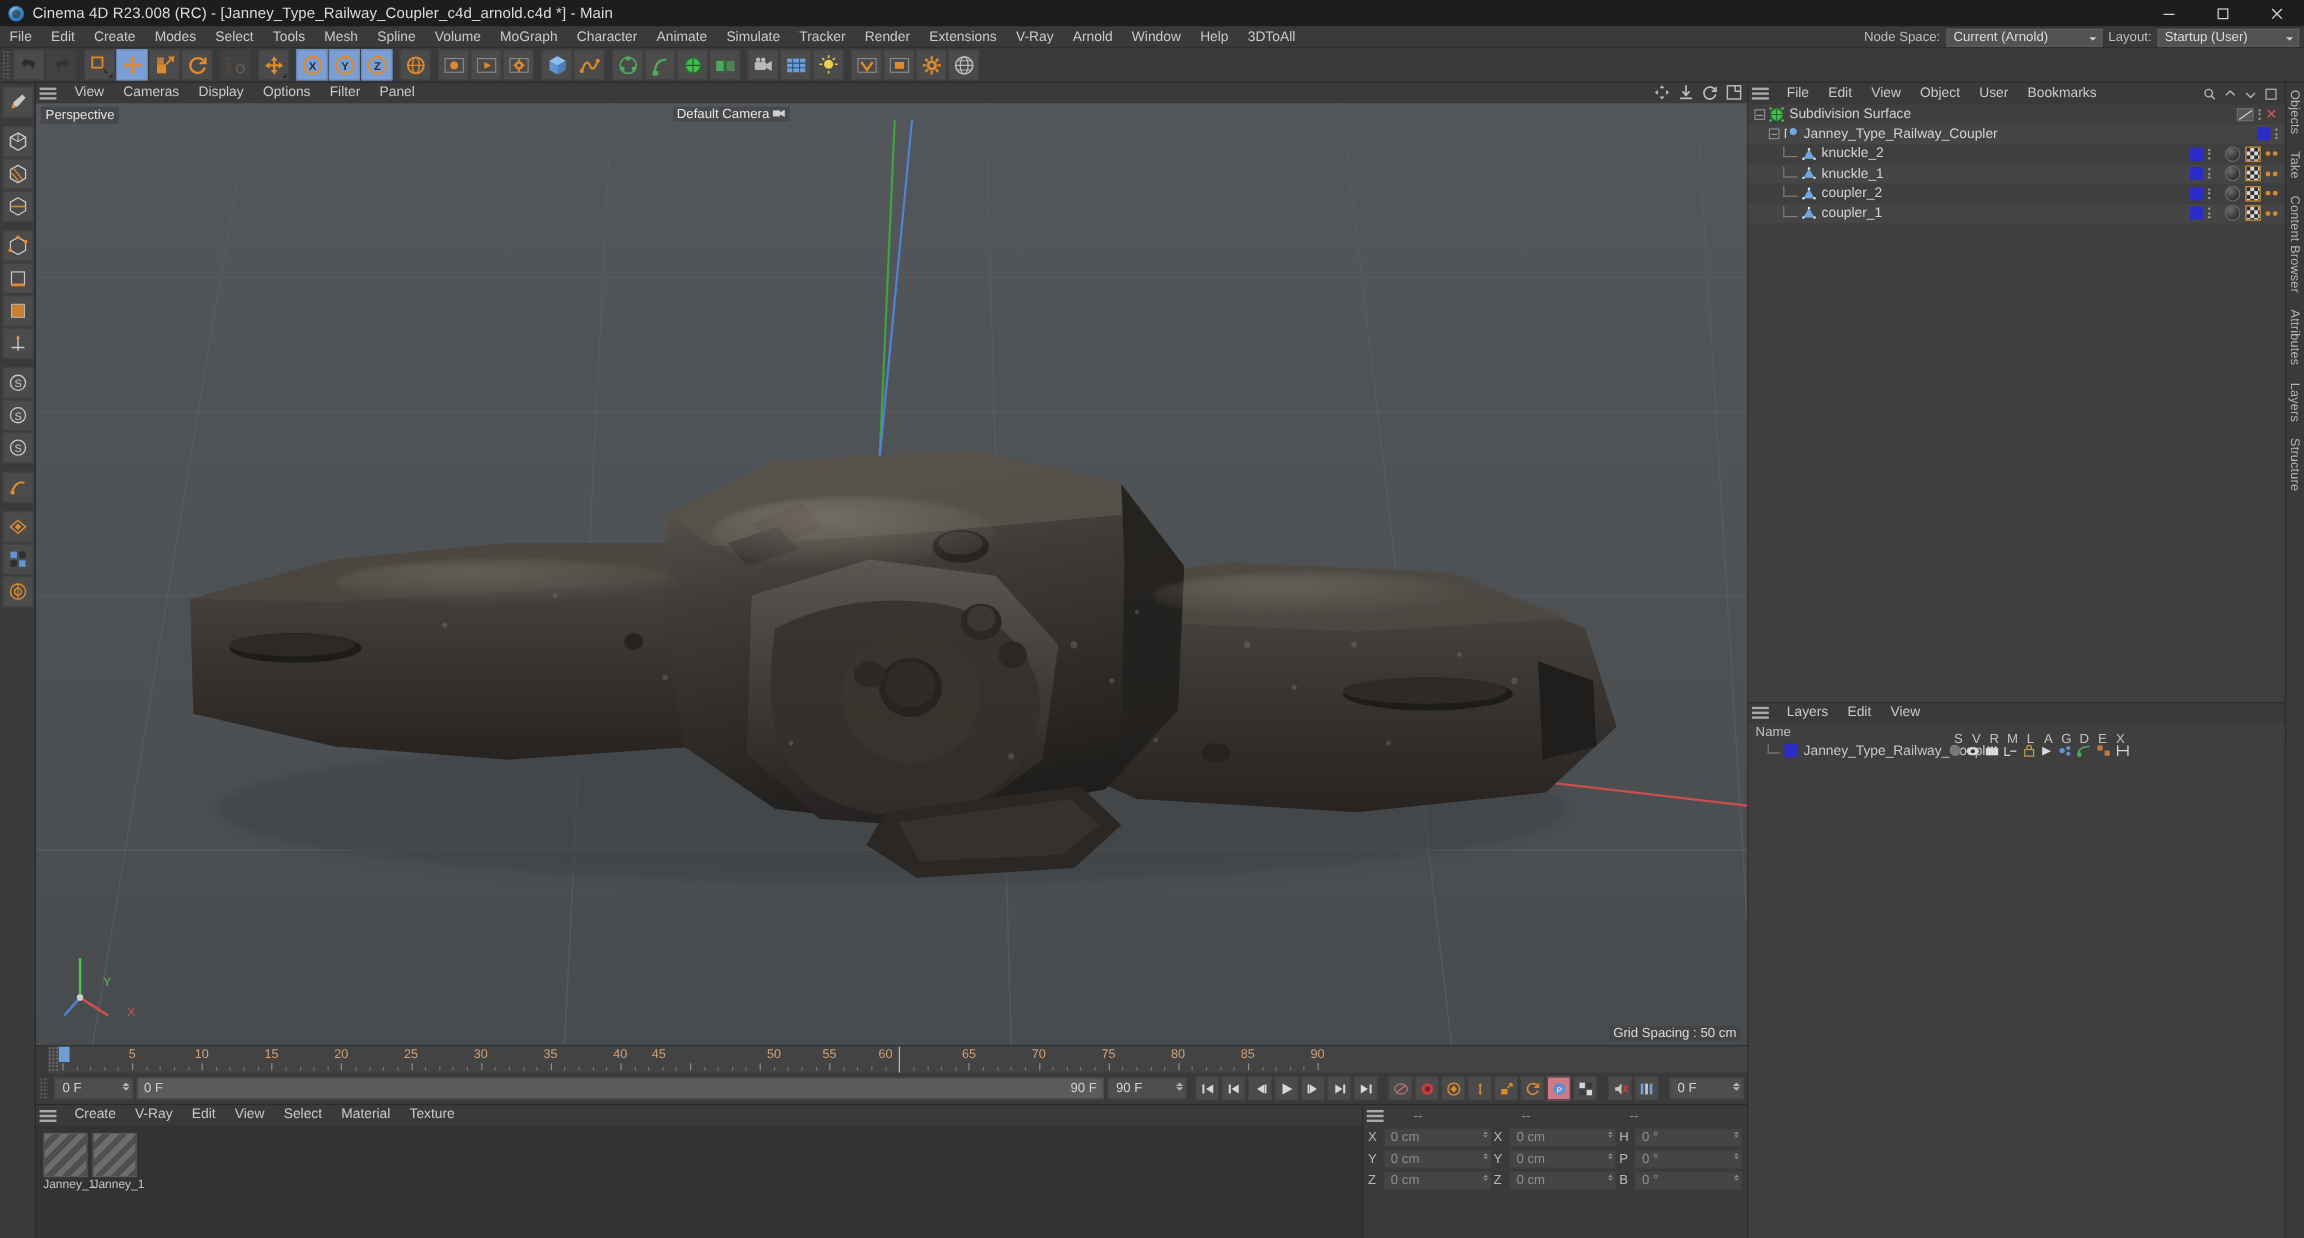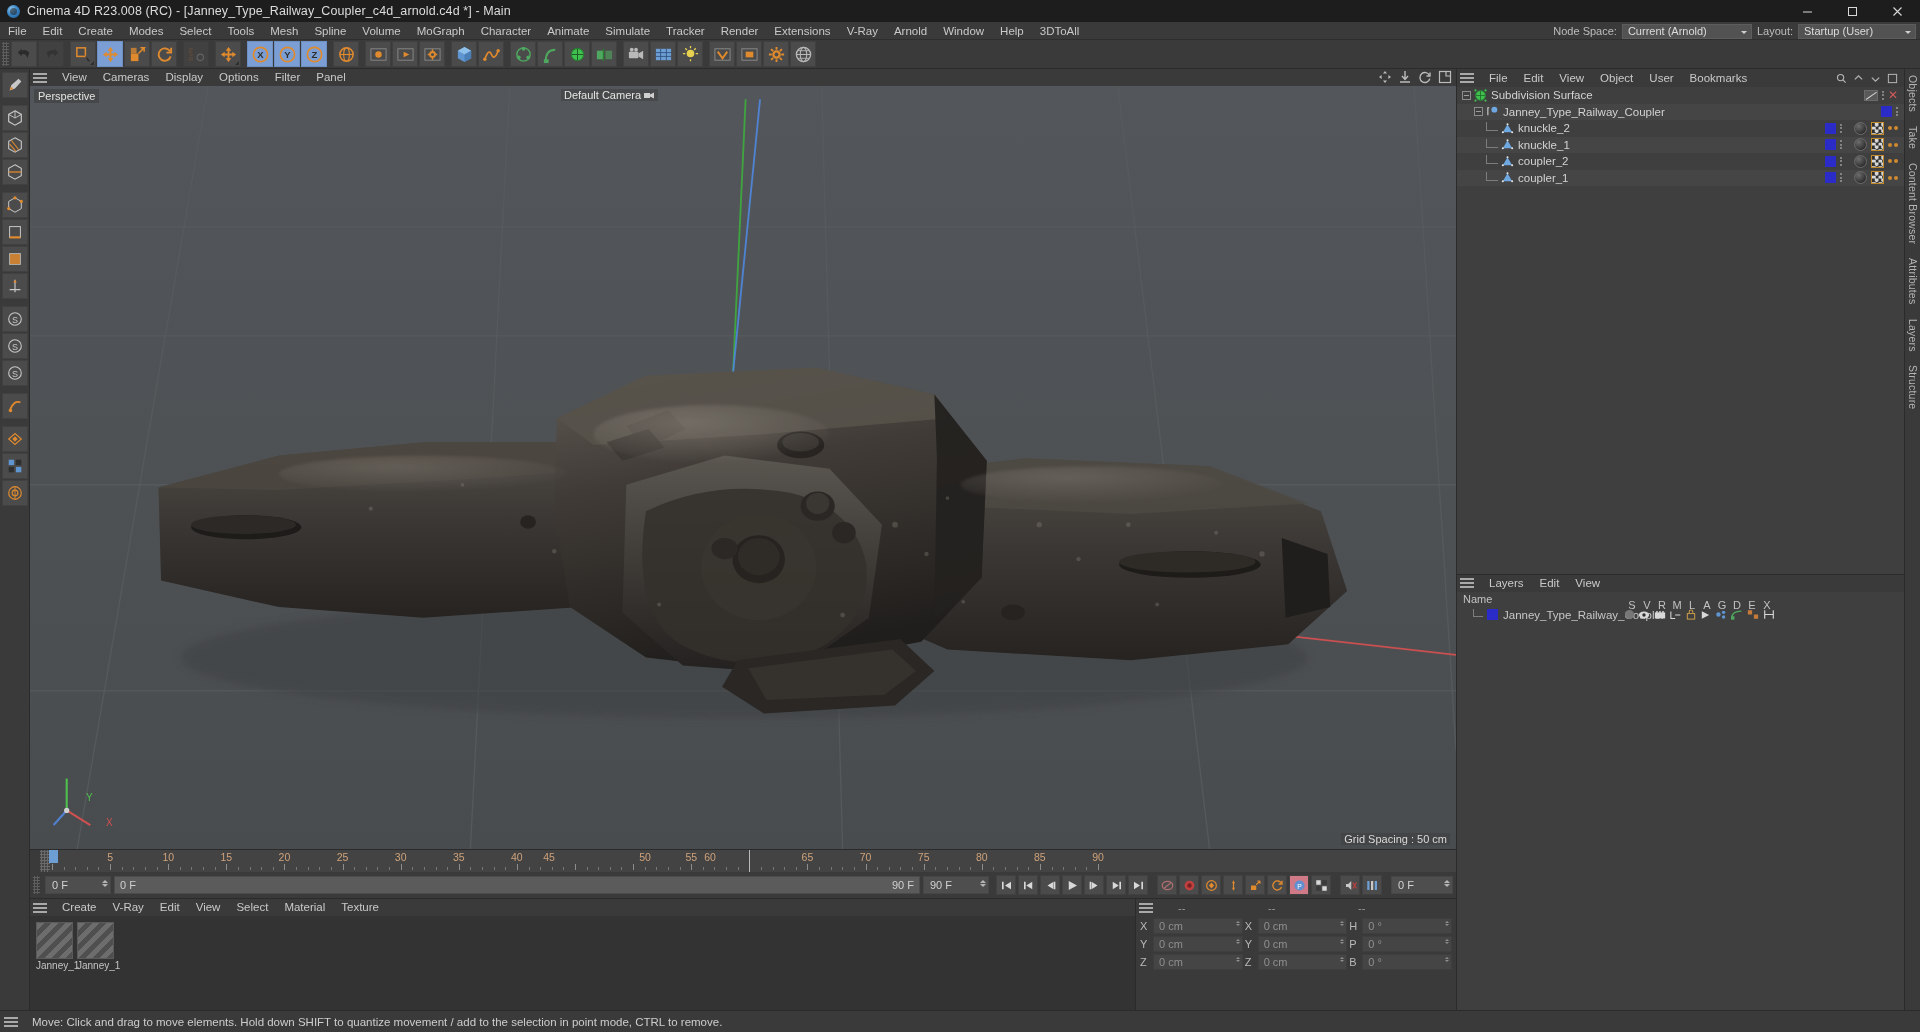--- a/index.html
+++ b/index.html
@@ -791,21 +791,21 @@
               <div class="tl-num" style="left: 418.778px;">35</div>
               <div class="tl-tick" style="left: 418.778px; height: 6px;"></div>
               <div class="tl-num" style="left: 476.889px;">40</div>
               <div class="tl-tick" style="left: 476.889px; height: 6px;"></div>
               <div class="tl-num" style="left: 509px;">45</div>
               <div class="tl-tick" style="left: 535px; height: 6px;"></div>
               <div class="tl-num" style="left: 605px;">50</div>
               <div class="tl-tick" style="left: 593.111px; height: 6px;"></div>
               <div class="tl-num" style="left: 651.222px;">55</div>
               <div class="tl-tick" style="left: 651.222px; height: 6px;"></div>
-              <div class="tl-num" style="left: 670px;">60</div>
+              <div class="tl-num" style="left: 698px;">60</div>
               <div class="tl-tick" style="left: 709.333px; height: 6px;"></div>
               <div class="tl-num" style="left: 767.444px;">65</div>
               <div class="tl-tick" style="left: 767.444px; height: 6px;"></div>
               <div class="tl-num" style="left: 825.556px;">70</div>
               <div class="tl-tick" style="left: 825.556px; height: 6px;"></div>
               <div class="tl-num" style="left: 883.667px;">75</div>
               <div class="tl-tick" style="left: 883.667px; height: 6px;"></div>
               <div class="tl-num" style="left: 941.778px;">80</div>
               <div class="tl-tick" style="left: 941.778px; height: 6px;"></div>
               <div class="tl-num" style="left: 999.889px;">85</div>
@@ -1432,22 +1432,14 @@
           <div class="vtab">Objects</div>
           <div class="vtab">Take</div>
           <div class="vtab">Content Browser</div>
           <div class="vtab">Attributes</div>
           <div class="vtab">Layers</div>
           <div class="vtab">Structure</div>
         </div>
     </div>
   </div>
 
-  <div class="statusbar">
-    <div class="hamburger">
-        <i></i>
-        <i></i>
-        <i></i>
-      </div>
-    <div class="status-text">Move: Click and drag to move elements. Hold down SHIFT to quantize movement / add to the selection in point mode, CTRL to remove.</div>
-  </div>
 
 </div>
 
 </body></html>

